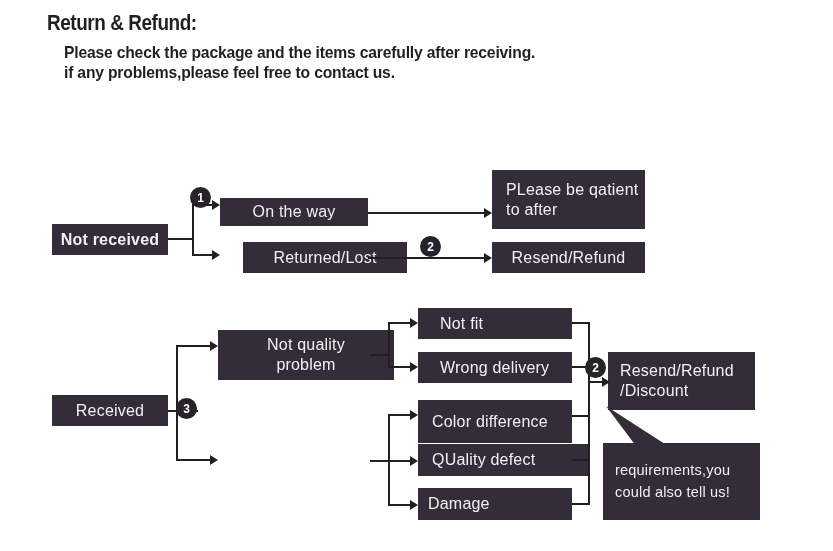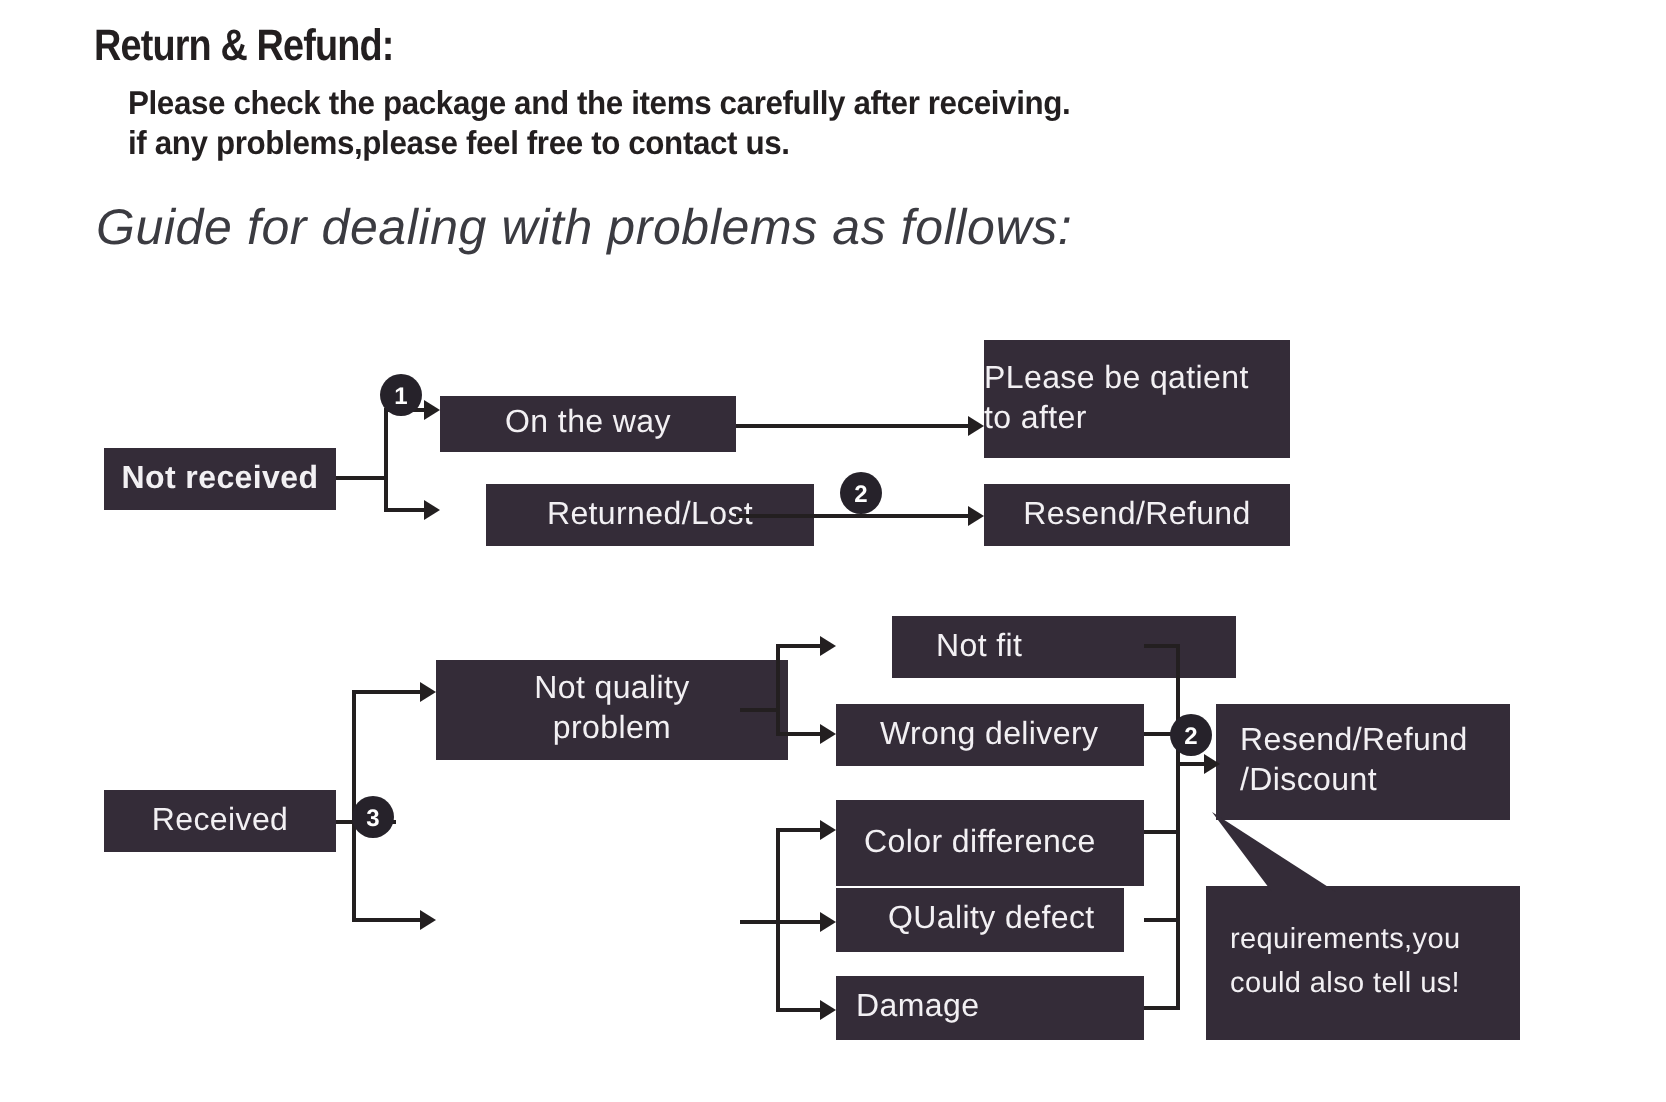--- a/index.html
+++ b/index.html
@@ -54,21 +54,21 @@
     color:#f2f0f3;
     font-family:"Liberation Sans", sans-serif;
     font-size:16px;
     letter-spacing:0.2px;
     display:flex;
     align-items:center;
     box-sizing:border-box;
     line-height:1.25;
   }
   .box.center{justify-content:center;text-align:center;}
-  .box.left{justify-content:flex-start;text-align:left;}
+  .box.left{justify-content:flex-start;padding-left:14px;text-align:left;}
 
   .badge{
     position:absolute;
     width:21px;height:21px;
     border-radius:50%;
     background:#26222a;
     color:#ffffff;
     font-family:"Liberation Sans", sans-serif;
     font-size:12px;
     font-weight:bold;
@@ -95,21 +95,20 @@
   svg.tail{position:absolute;z-index:4;}
 </style>
 </head>
 <body>
 
 <div id="root">
 
   <div class="title">Return &amp; Refund:</div>
   <div class="para l1">Please check the package and the items carefully after receiving.</div>
   <div class="para l2">if any problems,please feel free to contact us.</div>
-  <div class="guide">Guide for dealing with problems as follows:</div>
 
   <div class="box center" style="left:52px;top:224px;width:116px;height:31px;font-weight:bold;">Not received</div>
 
   <div class="ln h" style="left:168px;top:238px;width:26px;"></div>
   <div class="ln v" style="left:192px;top:204px;height:52px;"></div>
   <div class="ln h" style="left:192px;top:204px;width:22px;"></div>
   <div class="arw" style="left:212px;top:200px;"></div>
   <div class="ln h" style="left:192px;top:254px;width:22px;"></div>
   <div class="arw" style="left:212px;top:250px;"></div>
 
@@ -164,24 +163,24 @@
 
   <div class="ln h" style="left:370px;top:460px;width:20px;"></div>
   <div class="ln v" style="left:388px;top:414px;height:92px;"></div>
   <div class="ln h" style="left:388px;top:414px;width:24px;"></div>
   <div class="arw" style="left:410px;top:410px;"></div>
   <div class="ln h" style="left:388px;top:460px;width:24px;"></div>
   <div class="arw" style="left:410px;top:456px;"></div>
   <div class="ln h" style="left:388px;top:504px;width:24px;"></div>
   <div class="arw" style="left:410px;top:500px;"></div>
 
-  <div class="box left" style="left:418px;top:308px;width:172px;height:31px;padding-left:22px;margin-left:28px;">Not fit</div>
+  <div class="box left" style="left:418px;top:308px;width:154px;height:31px;padding-left:22px;">Not fit</div>
   <div class="box left" style="left:418px;top:352px;width:154px;height:31px;padding-left:22px;">Wrong delivery</div>
   <div class="box left" style="left:418px;top:400px;width:154px;height:43px;padding-left:14px;">Color difference</div>
-  <div class="box left" style="left:418px;top:444px;width:144px;height:32px;padding-left:26px;">QUality defect</div>
+  <div class="box left" style="left:418px;top:444px;width:172px;height:32px;padding-left:14px;">QUality defect</div>
   <div class="box left" style="left:418px;top:488px;width:154px;height:32px;padding-left:10px;">Damage</div>
 
   <div class="ln h" style="left:572px;top:322px;width:18px;"></div>
   <div class="ln h" style="left:572px;top:366px;width:18px;"></div>
   <div class="ln h" style="left:572px;top:415px;width:18px;"></div>
   <div class="ln h" style="left:572px;top:459px;width:18px;"></div>
   <div class="ln h" style="left:572px;top:503px;width:18px;"></div>
   <div class="ln v" style="left:588px;top:322px;height:183px;"></div>
   <div class="ln h" style="left:588px;top:381px;width:18px;"></div>
   <div class="arw" style="left:602px;top:377px;"></div>

